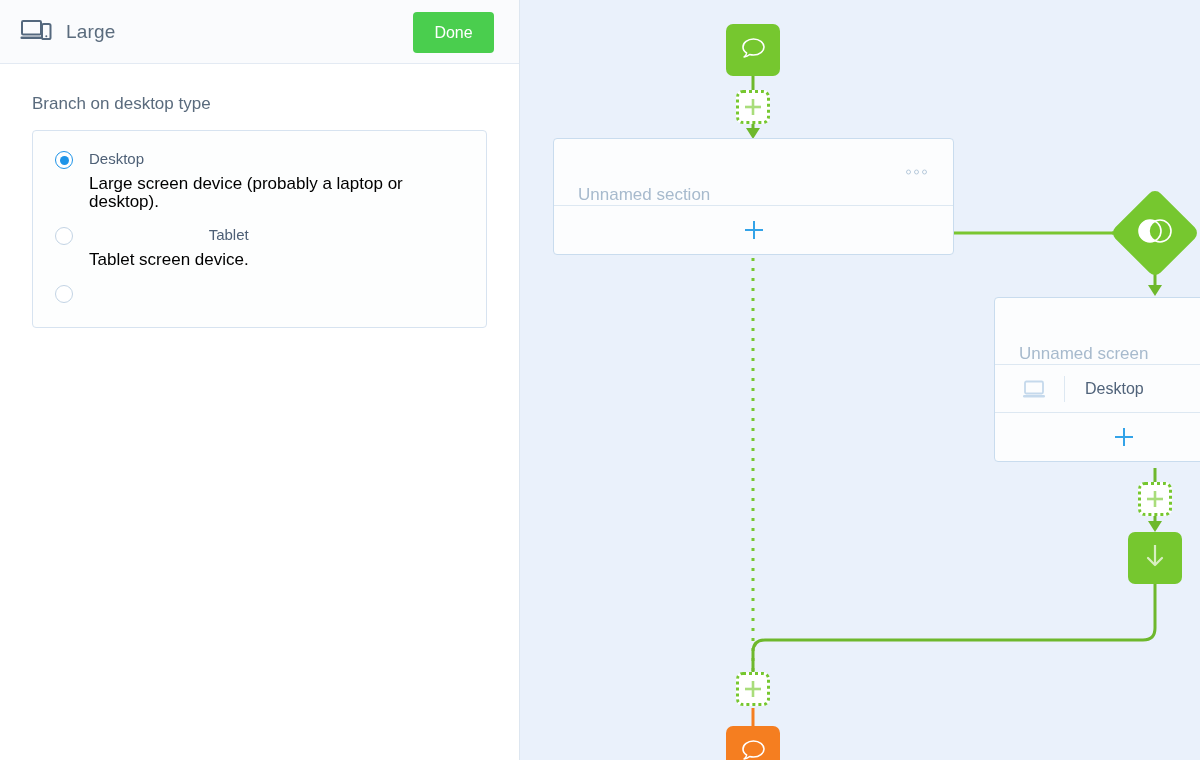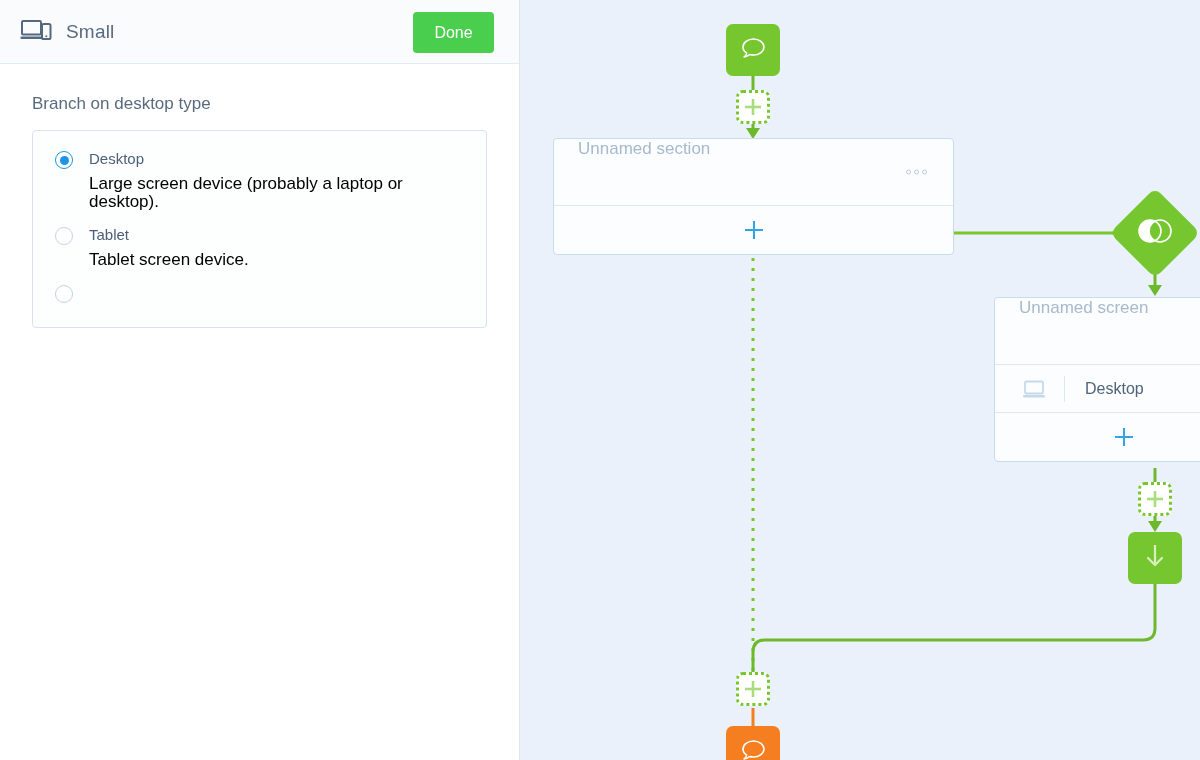--- a/index.html
+++ b/index.html
@@ -49,21 +49,21 @@
     font-size: 17px; color: #5a6b7d;
     font-weight: 400; margin-bottom: 16px;
   }
   .radio-card {
     border: 1px solid #d7e3f0;
     border-radius: 4px;
     background: #fdfefe;
     padding: 18px 0 20px 0;
   }
   .radio-row { display: flex; padding: 0 22px; margin-bottom: 4px; }
-  .radio-row + .radio-row { margin-top: 14px; }
+  .radio-row + .radio-row { margin-top: 14px; text-align: right; }
   .radio-outer {
     width: 18px; height: 18px; border-radius: 50%;
     flex: 0 0 auto; margin-top: 2px;
     border: 1px solid #c3d4e4; background: #fff;
     display: flex; align-items: center; justify-content: center;
     cursor: pointer;
   }
   .radio-outer.checked { border-color: #1e94e8; }
   .radio-dot { width: 9px; height: 9px; border-radius: 50%; background: #1e94e8; }
   .radio-texts { margin-left: 16px; }
@@ -102,21 +102,21 @@
 
   .card {
     position: absolute;
     background: #fcfdfe;
     border: 1px solid #c9dcee;
     border-radius: 4px;
     cursor: pointer;
   }
   .card-header {
     height: 67px;
-    display: flex; align-items: flex-start;
+    display: flex; align-items: flex-end;
     padding: 0 20px 0 24px;
     border-bottom: 1px solid #dde8f2;
     position: relative;
   }
   .card-title { font-size: 17px; color: #a7bacd; font-weight: 400; }
   .dots { position: absolute; right: 26px; top: 50%; transform: translateY(-50%); display: flex; gap: 3px; cursor: pointer; }
   .dots i { width: 5px; height: 5px; border-radius: 50%; border: 1px solid #b7cadc; display: block; }
   .card-add {
     height: 48px;
     display: flex; align-items: center; justify-content: center;
@@ -141,21 +141,21 @@
 
     <div class="panel-header">
       <span class="header-icon">
         <svg width="32" height="28" viewBox="0 0 32 28">
           <rect x="2" y="3" width="19" height="13.5" rx="1.2" fill="none" stroke="#54687e" stroke-width="2"></rect>
           <rect x="0.5" y="18.5" width="22" height="2.6" rx="1.1" fill="#54687e"></rect>
           <rect x="22" y="6" width="8.5" height="15" rx="1.6" fill="none" stroke="#54687e" stroke-width="2"></rect>
           <circle cx="26.3" cy="18.2" r="1" fill="#54687e"></circle>
         </svg>
       </span>
-      <span class="panel-title">Small</span>
+      <span class="panel-title">Large</span>
       <button class="done-button">Done</button>
     </div>
 
     <div class="panel-body">
       <div class="section-label">Branch on desktop type</div>
 
       <div class="radio-card">
 
         <div class="radio-row">
           <span class="radio-outer checked">

